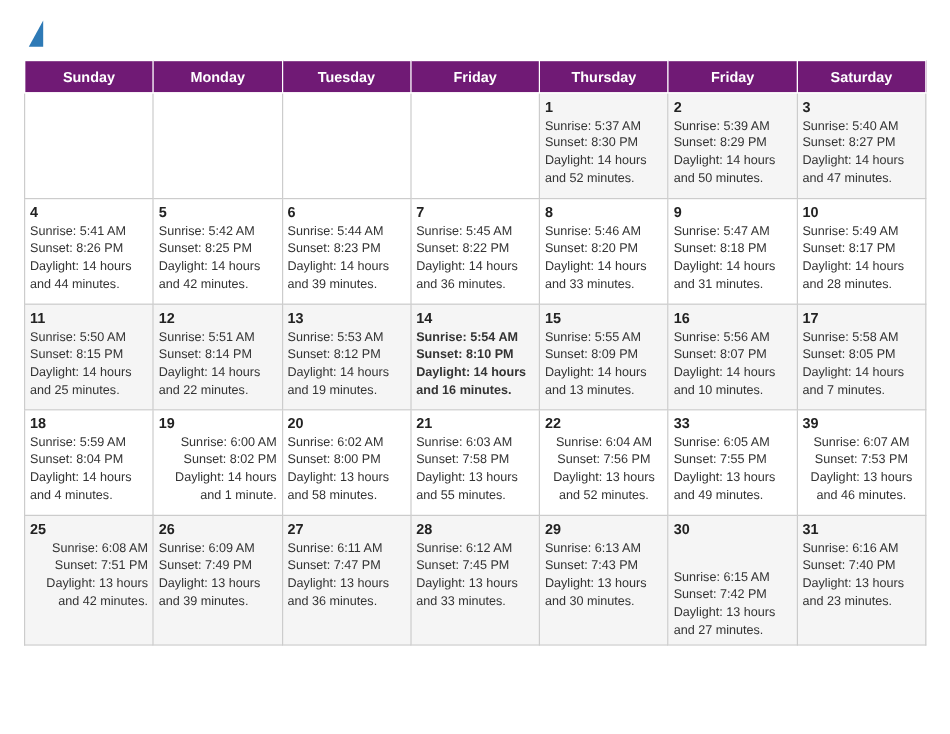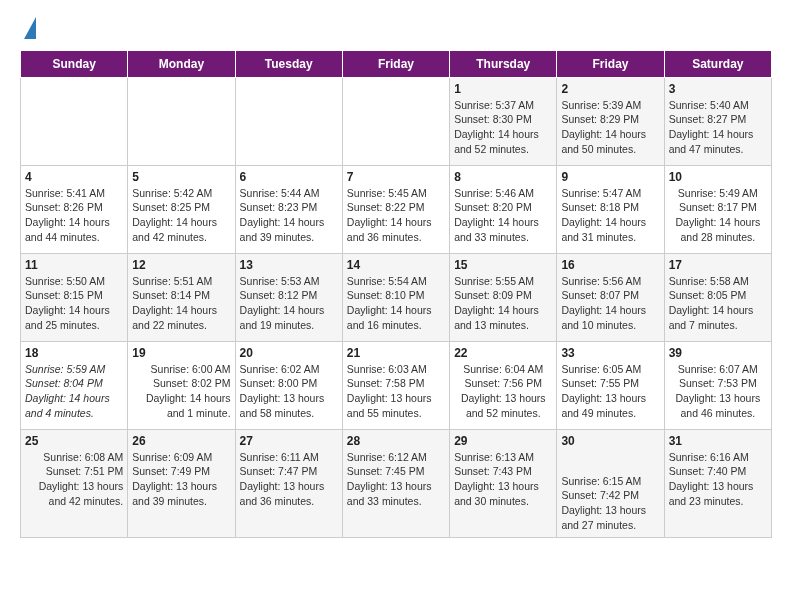--- a/index.html
+++ b/index.html
@@ -192,21 +192,21 @@
         </td>
         <td>
           <span class="day-num">9</span>
           <div class="day-info" style="white-space: pre-line;">Sunrise: 5:47 AM
 Sunset: 8:18 PM
 Daylight: 14 hours
 and 31 minutes.</div>
         </td>
         <td>
           <span class="day-num">10</span>
-          <div class="day-info" style="white-space: pre-line; text-align: center;">Sunrise: 5:49 AM
+          <div class="day-info" style="white-space: pre-line;">Sunrise: 5:49 AM
 Sunset: 8:17 PM
 Daylight: 14 hours
 and 28 minutes.</div>
         </td>
       </tr>
       <tr>
         <td>
           <span class="day-num">11</span>
           <div class="day-info" style="white-space: pre-line;">Sunrise: 5:50 AM
 Sunset: 8:15 PM
@@ -222,21 +222,21 @@
         </td>
         <td>
           <span class="day-num">13</span>
           <div class="day-info" style="white-space: pre-line;">Sunrise: 5:53 AM
 Sunset: 8:12 PM
 Daylight: 14 hours
 and 19 minutes.</div>
         </td>
         <td>
           <span class="day-num">14</span>
-          <div class="day-info" style="white-space: pre-line;">Sunrise: 5:54 AM
+          <div class="day-info" style="white-space: pre-line; font-weight: bold;">Sunrise: 5:54 AM
 Sunset: 8:10 PM
 Daylight: 14 hours
 and 16 minutes.</div>
         </td>
         <td>
           <span class="day-num">15</span>
           <div class="day-info" style="white-space: pre-line;">Sunrise: 5:55 AM
 Sunset: 8:09 PM
 Daylight: 14 hours
 and 13 minutes.</div>
@@ -252,21 +252,21 @@
           <span class="day-num">17</span>
           <div class="day-info" style="white-space: pre-line;">Sunrise: 5:58 AM
 Sunset: 8:05 PM
 Daylight: 14 hours
 and 7 minutes.</div>
         </td>
       </tr>
       <tr>
         <td>
           <span class="day-num">18</span>
-          <div class="day-info" style="white-space: pre-line; font-style: italic;">Sunrise: 5:59 AM
+          <div class="day-info" style="white-space: pre-line;">Sunrise: 5:59 AM
 Sunset: 8:04 PM
 Daylight: 14 hours
 and 4 minutes.</div>
         </td>
         <td>
           <span class="day-num">19</span>
           <div class="day-info" style="white-space: pre-line; text-align: right;">Sunrise: 6:00 AM
 Sunset: 8:02 PM
 Daylight: 14 hours
 and 1 minute.</div>

